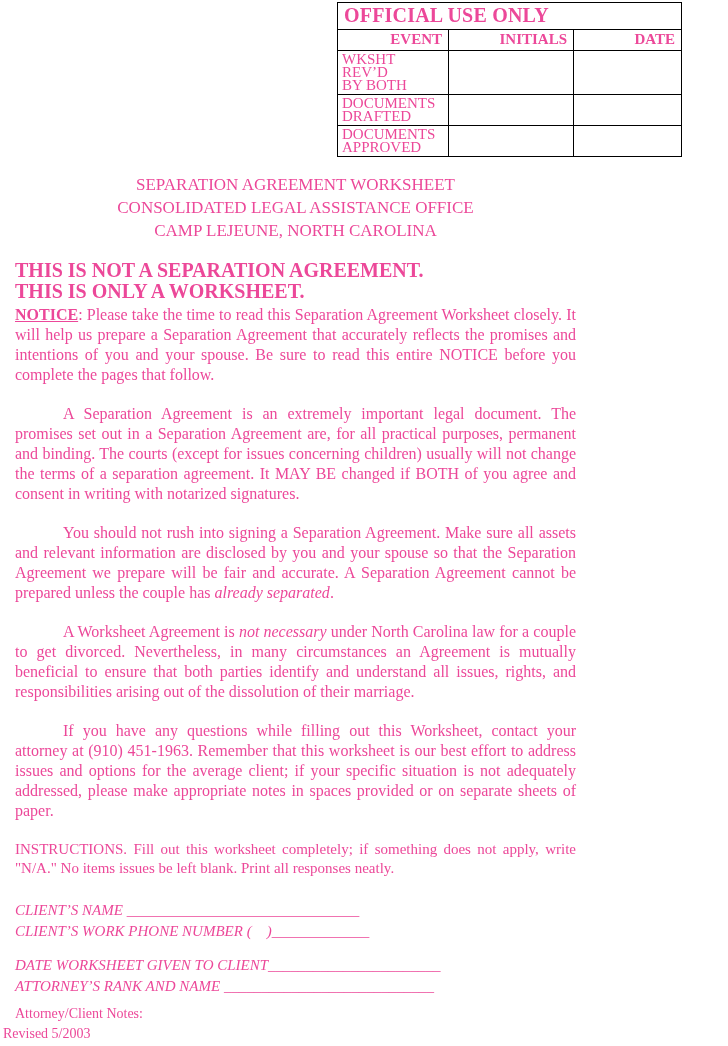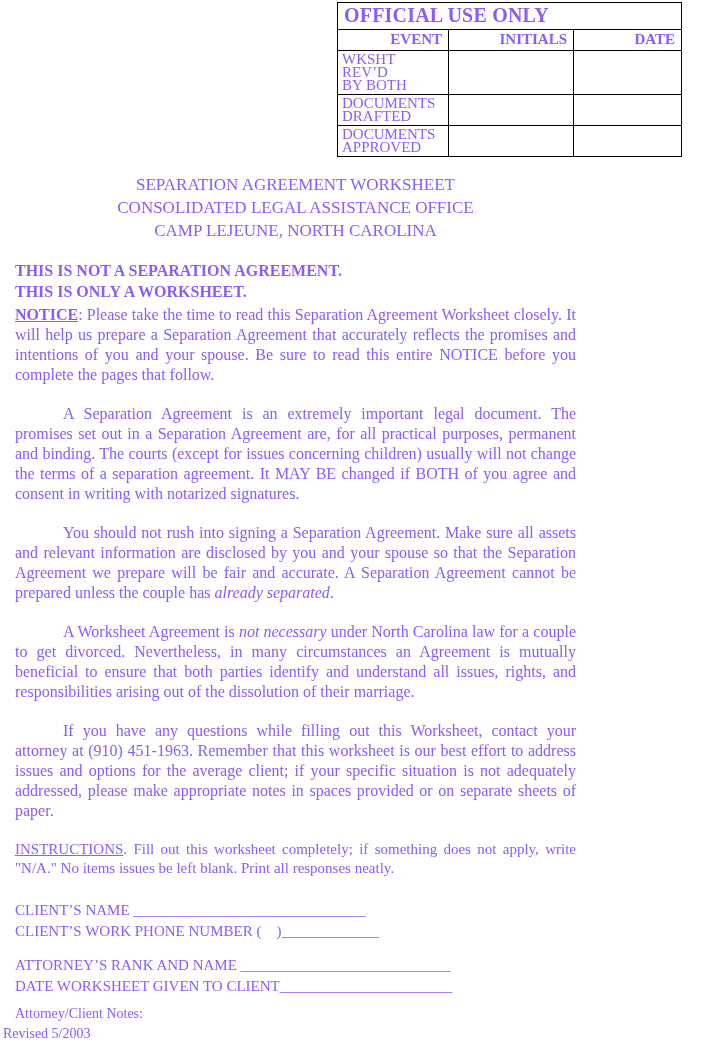--- a/index.html
+++ b/index.html
@@ -1,48 +1,48 @@
 <!DOCTYPE html>
 <html><head>
 <meta charset="utf-8">
 <style>
   html,body { margin:0; padding:0; background:#fff; }
   .page {
     position:relative; width:682px; height:1046px; background:#ffffff;
-    color:#8b5cf6; font-family:"Liberation Serif", serif; overflow:hidden;
+    color:#ec4899; font-family:"Liberation Serif", serif; overflow:hidden;
   }
   
   .official {
     position:absolute; top:2px; right:0px;
     border-collapse:collapse; table-layout:fixed;
   }
   .official td { border:1px solid #000; vertical-align:top; }
   .ou-title { font-size:20px; font-weight:bold; padding:1px 6px 2px 6px; letter-spacing:0.2px; }
   .ou-head td { font-size:15px; font-weight:bold; padding:1px 6px 2px 6px;text-align:right; }
   .ou-label { font-size:15px; line-height:13px; padding:2px 4px; }
   .col-event { width:98px; }
   .col-initials { width:112px; }
   .col-date { width:95px; }
 
   .content { padding:173px 106px 0 15px; }
 
   .doc-title { text-align:center; font-size:17px; line-height:23px; margin:0 0 18px 0; }
 
-  .bold-head { font-weight:bold; font-size:16px; line-height:21px; }
+  .bold-head { font-weight:bold; font-size:20px; line-height:21px; }
   .bold-block { margin:0 0 3px 0; }
 
   p.body { font-size:16px; line-height:20px; text-align:justify; margin:0 0 19px 0; }
   p.indent { text-indent:48px; }
   .u-bold { font-weight:bold; text-decoration:underline; }
-  .u { text-decoration:underline; }
+  .u { }
   .ital { font-style:italic; }
 
   p.instructions { font-size:15px; line-height:19px; text-align:justify; margin:0 0 22px 0; }
 
-  .fields { font-size:15px; line-height:21px; }
+  .fields { font-size:15px; line-height:21px;font-style:italic; }
   .fields .gap { height:13px; }
   .field-line { white-space:pre; }
 
   .notes-label { font-size:14px; margin-top:9px; }
   .footer { position:absolute; left:3px; bottom:4px; font-size:14px; }
 </style>
 </head>
 <body>
 
 <div class="page">
@@ -106,22 +106,22 @@
     <p class="body indent"><span>A Worksheet Agreement is </span><span class="ital">not necessary</span><span> under North Carolina law for a couple to get divorced.   Nevertheless, in many circumstances an Agreement is mutually beneficial to ensure that both parties identify and understand all issues, rights, and responsibilities arising out of the dissolution of their marriage.</span></p>
 
     <p class="body indent">If you have any questions while filling out this Worksheet, contact your attorney at (910) 451-1963.  Remember that this worksheet is our best effort to address issues and options for the average client; if your specific situation is not adequately addressed, please make appropriate notes in spaces provided or on separate sheets of paper.</p>
 
     <p class="instructions"><span class="u">INSTRUCTIONS</span><span>.  Fill out this worksheet completely; if something does not apply, write "N/A." No items issues be left blank.  Print all responses neatly.</span></p>
 
     <div class="fields">
       <div class="field-line">CLIENT’S NAME _______________________________</div>
       <div class="field-line">CLIENT’S WORK PHONE NUMBER (    )_____________</div>
       <div class="gap"></div>
+      <div class="field-line">DATE WORKSHEET GIVEN TO CLIENT_______________________</div>
       <div class="field-line">ATTORNEY’S RANK AND NAME ____________________________</div>
-      <div class="field-line">DATE WORKSHEET GIVEN TO CLIENT_______________________</div>
     </div>
 
     <div class="notes-label">Attorney/Client Notes:</div>
 
   </div>
 
   <div class="footer">Revised 5/2003</div>
 
 </div>
 

